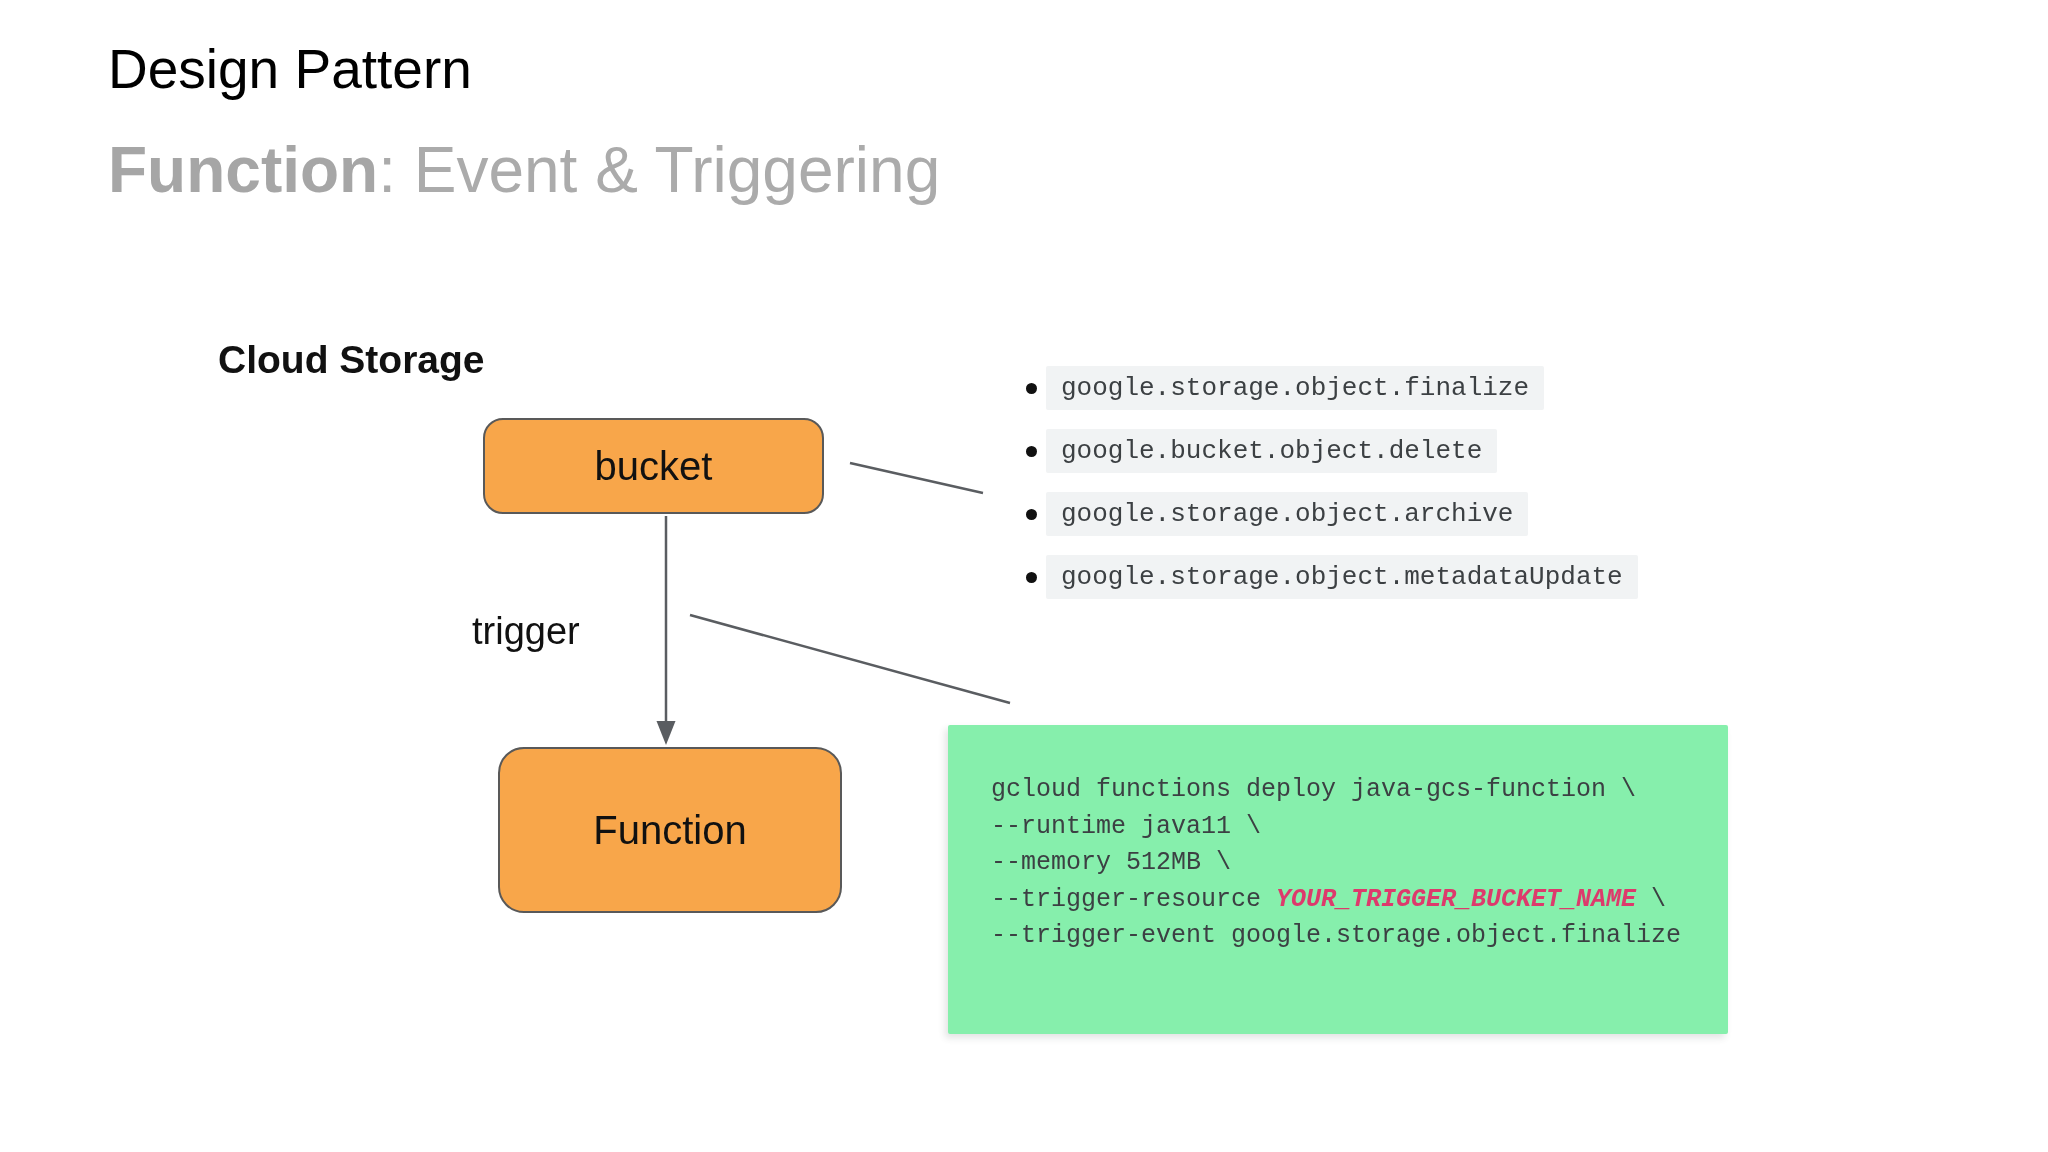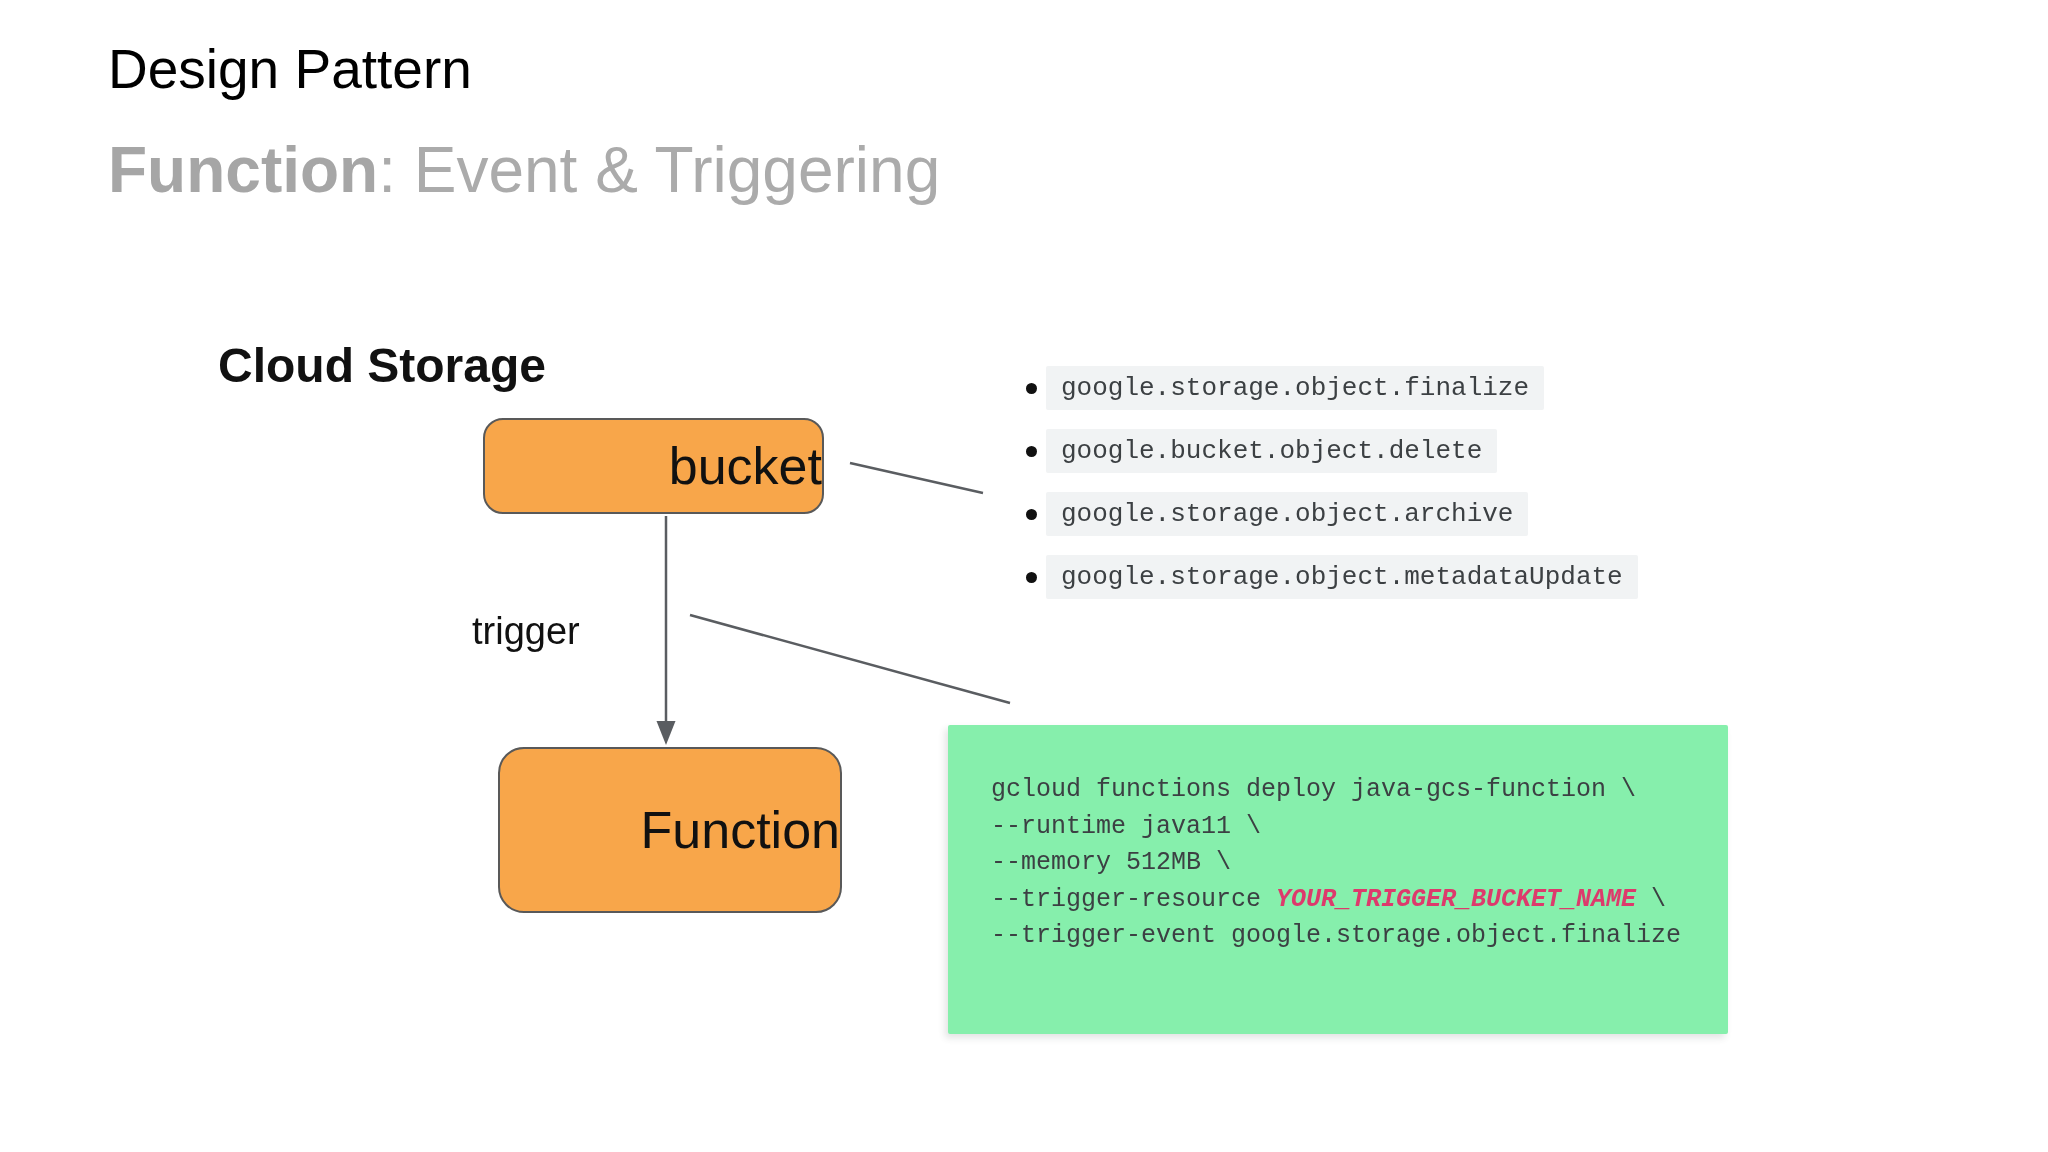--- a/index.html
+++ b/index.html
@@ -21,28 +21,28 @@
     line-height: 1.0; letter-spacing: 0;
   }
   .subtitle {
     position: absolute; left: 108px; top: 138px;
     font-size: 64px; line-height: 1.0;
     color: #ababab; font-weight: 400;
   }
   .subtitle .bold-part { font-weight: 700; color: #a6a6a6; }
   .section-label {
     position: absolute; left: 218px; top: 338px;
-    font-size: 48px; font-weight: 700; color: #111111;
+    font-size: 39px; font-weight: 700; color: #111111;
   }
   .node {
     position: absolute;
     background: #f8a64a;
     border: 2px solid #595959;
-    display: flex; align-items: center; justify-content: flex-end;
-    font-size: 52px; color: #111111; font-weight: 400;
+    display: flex; align-items: center; justify-content: center;
+    font-size: 40px; color: #111111; font-weight: 400;
   }
   .node-bucket {
     left: 483px; top: 418px; width: 341px; height: 96px;
     border-radius: 20px;
   }
   .node-function {
     left: 498px; top: 747px; width: 344px; height: 166px;
     border-radius: 26px;
   }
   .trigger-label {

